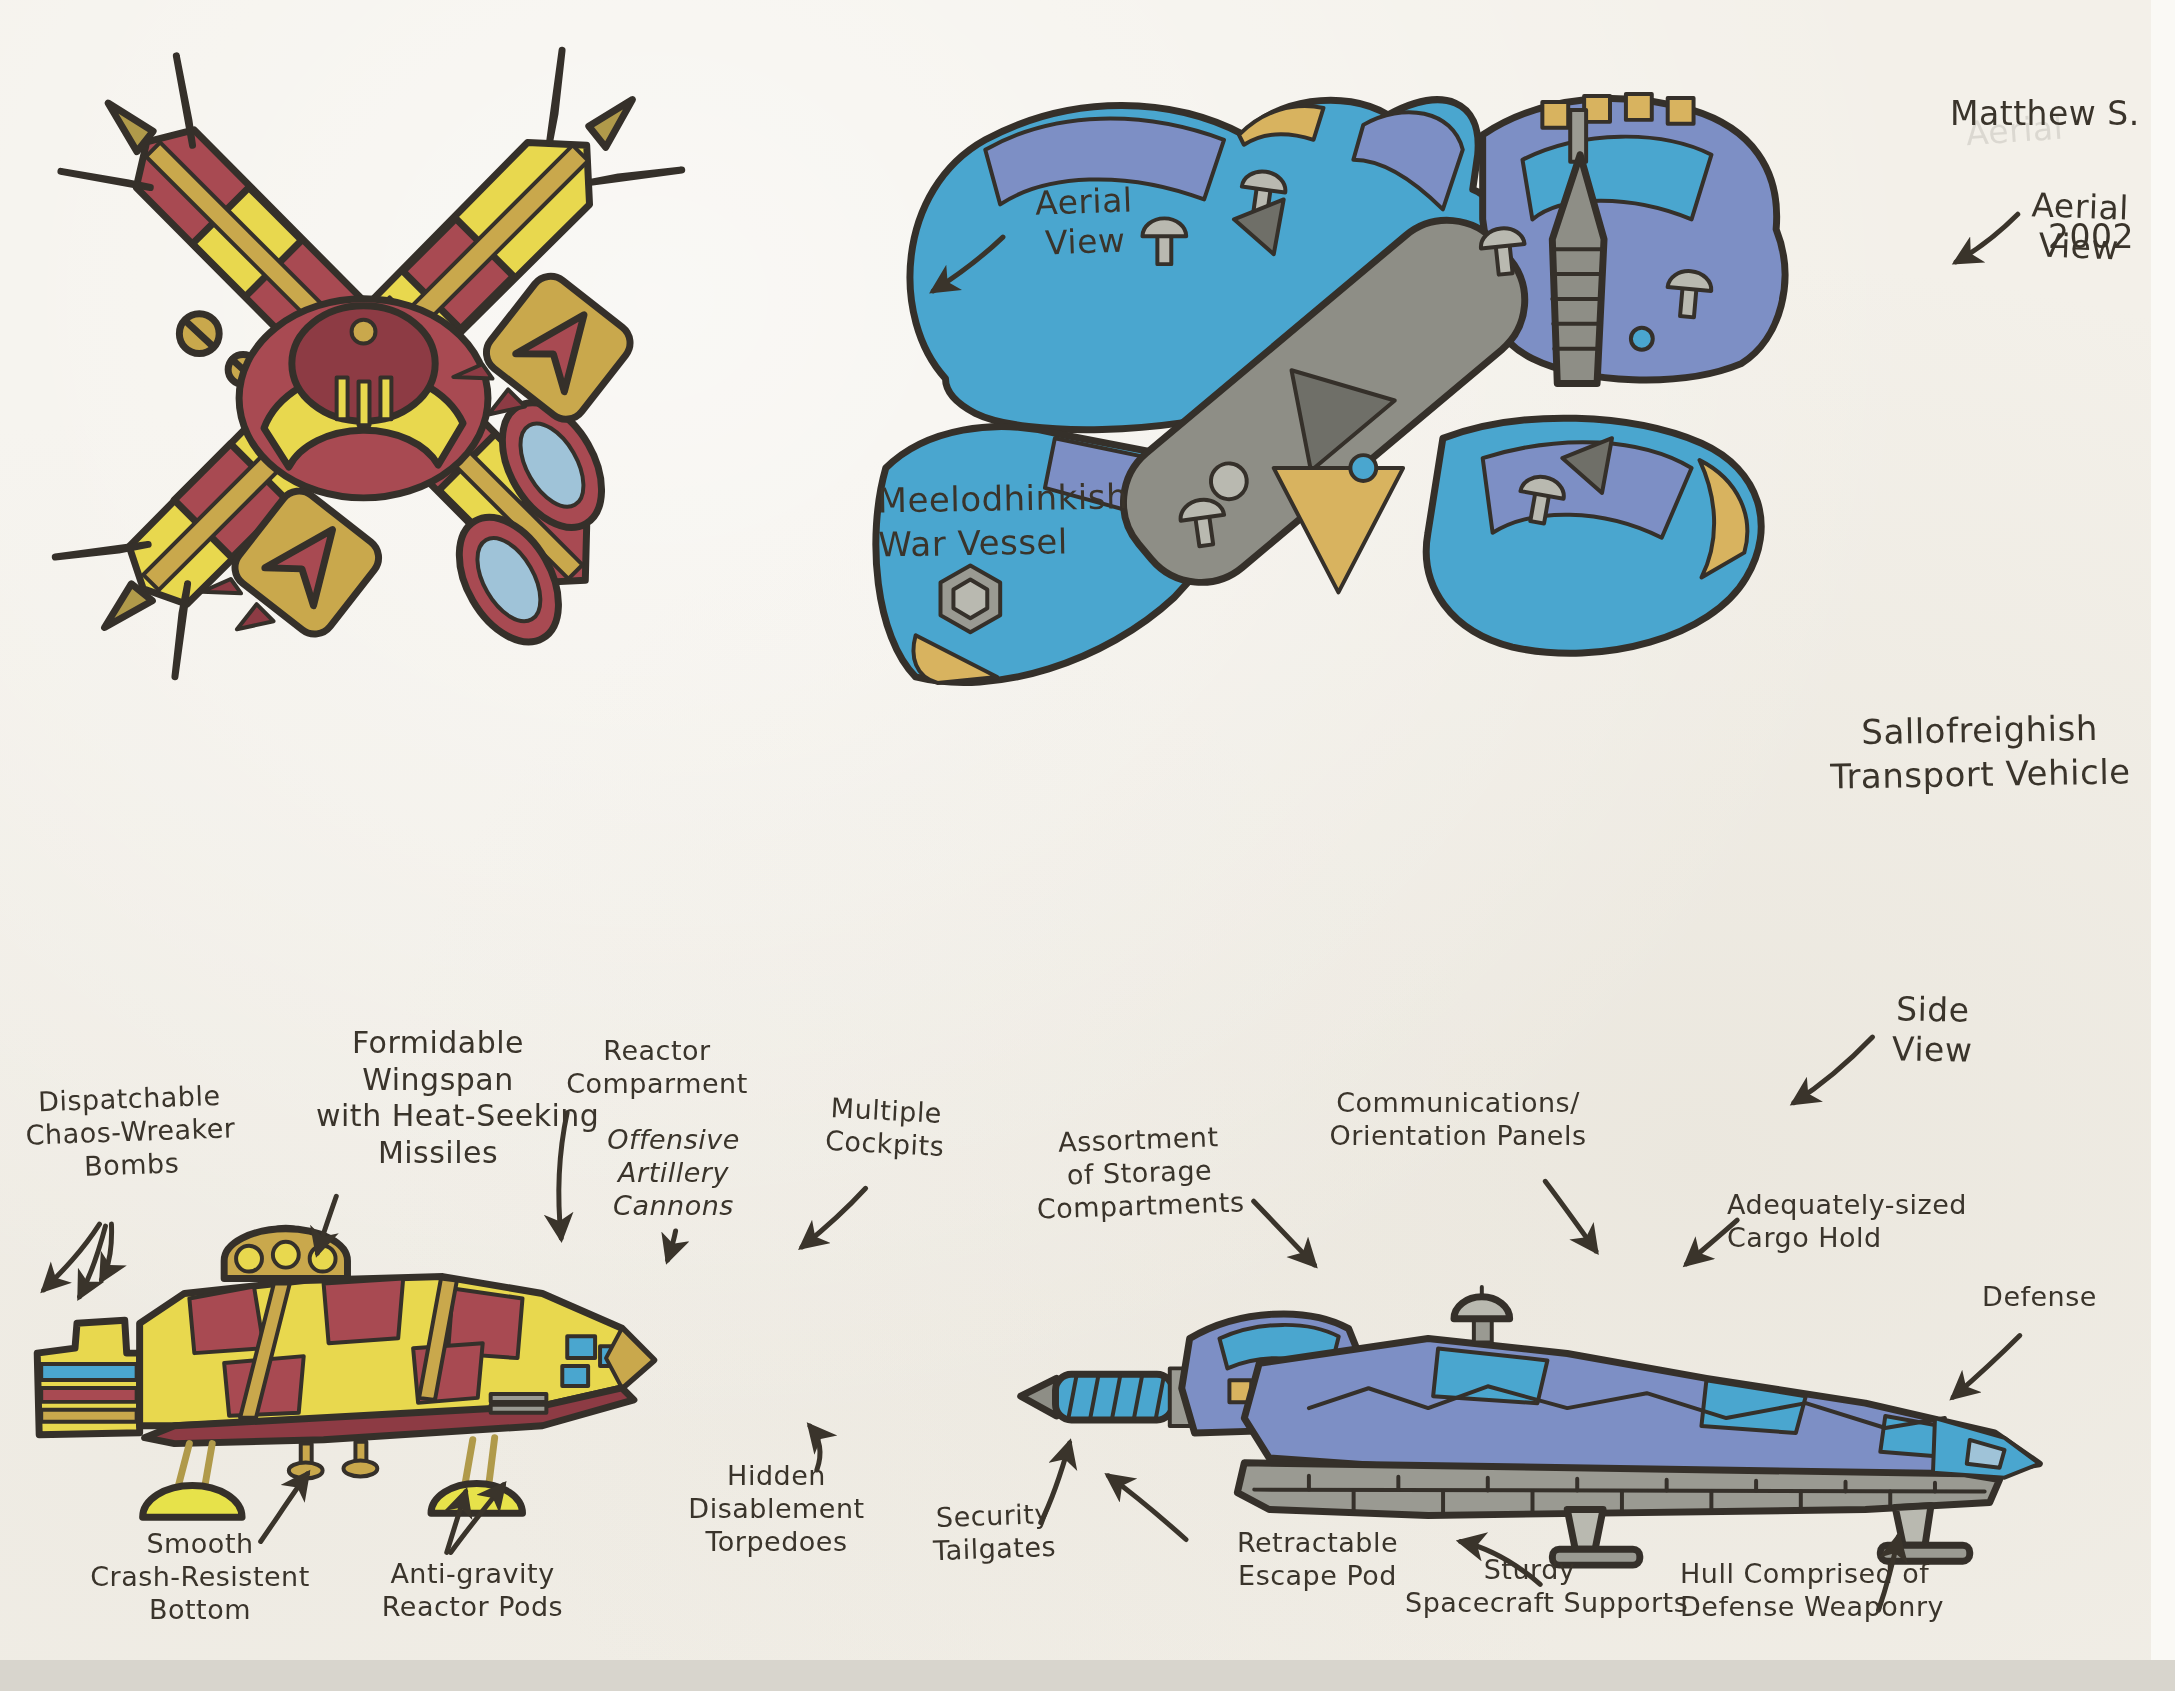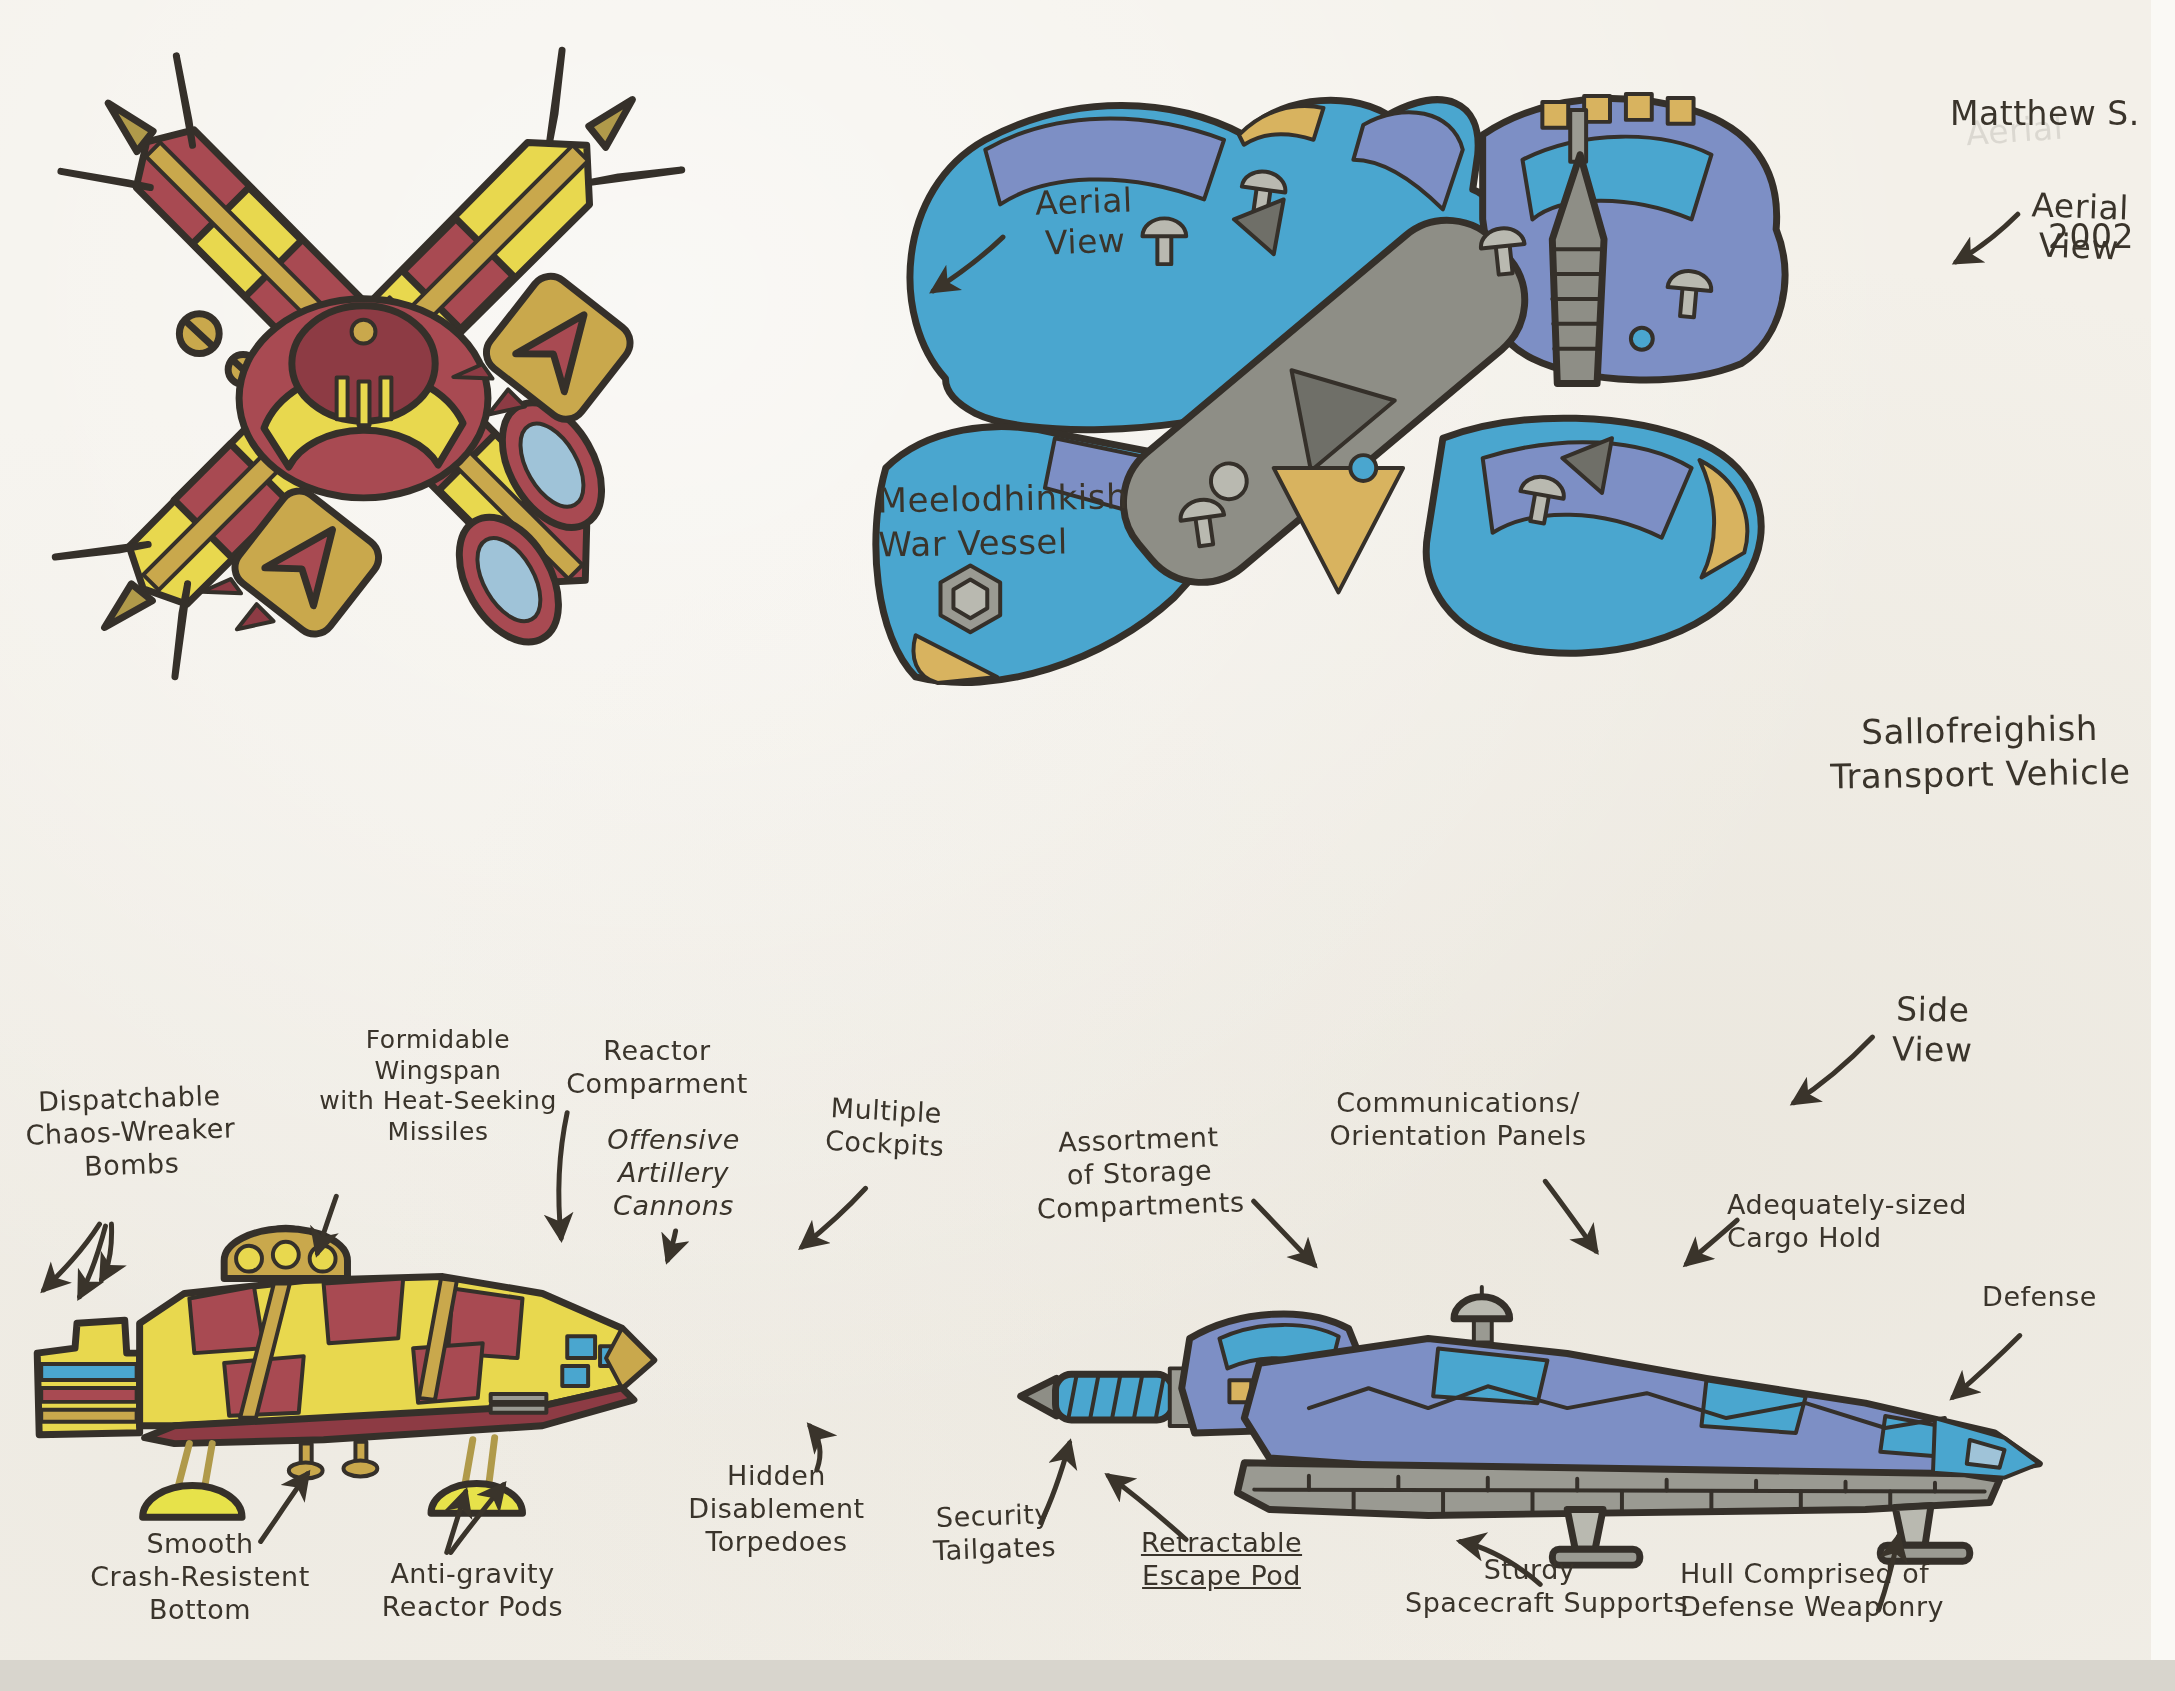--- a/index.html
+++ b/index.html
@@ -356,21 +356,21 @@
   <div class="lbl title" style="left:1821px;top:708px;width:318px;transform:rotate(-1deg);">Sallofreighish
 Transport Vehicle</div>
 
   <div class="lbl view" style="left:1863px;top:990px;width:139px;transform:rotate(1deg);">Side
 View</div>
 
   <div class="lbl" style="left:2px;top:1083px;width:257px;transform:rotate(-2deg);">Dispatchable
 Chaos-Wreaker
 Bombs</div>
 
-  <div class="lbl" style="left:316px;top:1025px;width:244px;font-size:25px;">Formidable
+  <div class="lbl" style="left:316px;top:1025px;width:244px;font-size:30px;">Formidable
 Wingspan
 with Heat-Seeking
 Missiles</div>
 
   <div class="lbl" style="left:545px;top:1035px;width:224px;">Reactor
 Comparment</div>
 
   <div class="lbl" style="left:589px;top:1124px;width:169px;font-style:italic;">Offensive
 Artillery
 Cannons</div>
@@ -397,21 +397,21 @@
 Orientation Panels</div>
 
   <div class="lbl left" style="left:1727px;top:1179px;width:308px;margin-top:10px;">Adequately-sized
 Cargo Hold</div>
 
   <div class="lbl" style="left:1960px;top:1281px;width:159px;">Defense</div>
 
   <div class="lbl" style="left:907px;top:1500px;width:174px;transform:rotate(-2deg);">Security
 Tailgates</div>
 
-  <div class="lbl" style="left:1112px;top:1527px;width:219px;text-decoration:underline;">Retractable
+  <div class="lbl" style="left:1208px;top:1527px;width:219px;">Retractable
 Escape Pod</div>
 
   <div class="lbl" style="left:1405px;top:1554px;width:249px;">Sturdy
 Spacecraft Supports</div>
 
   <div class="lbl" style="left:1680px;top:1558px;width:249px;">Hull Comprised of
 Defense Weaponry</div>
 
   <div class="edge-bottom"></div>
   <div class="edge-right"></div>

